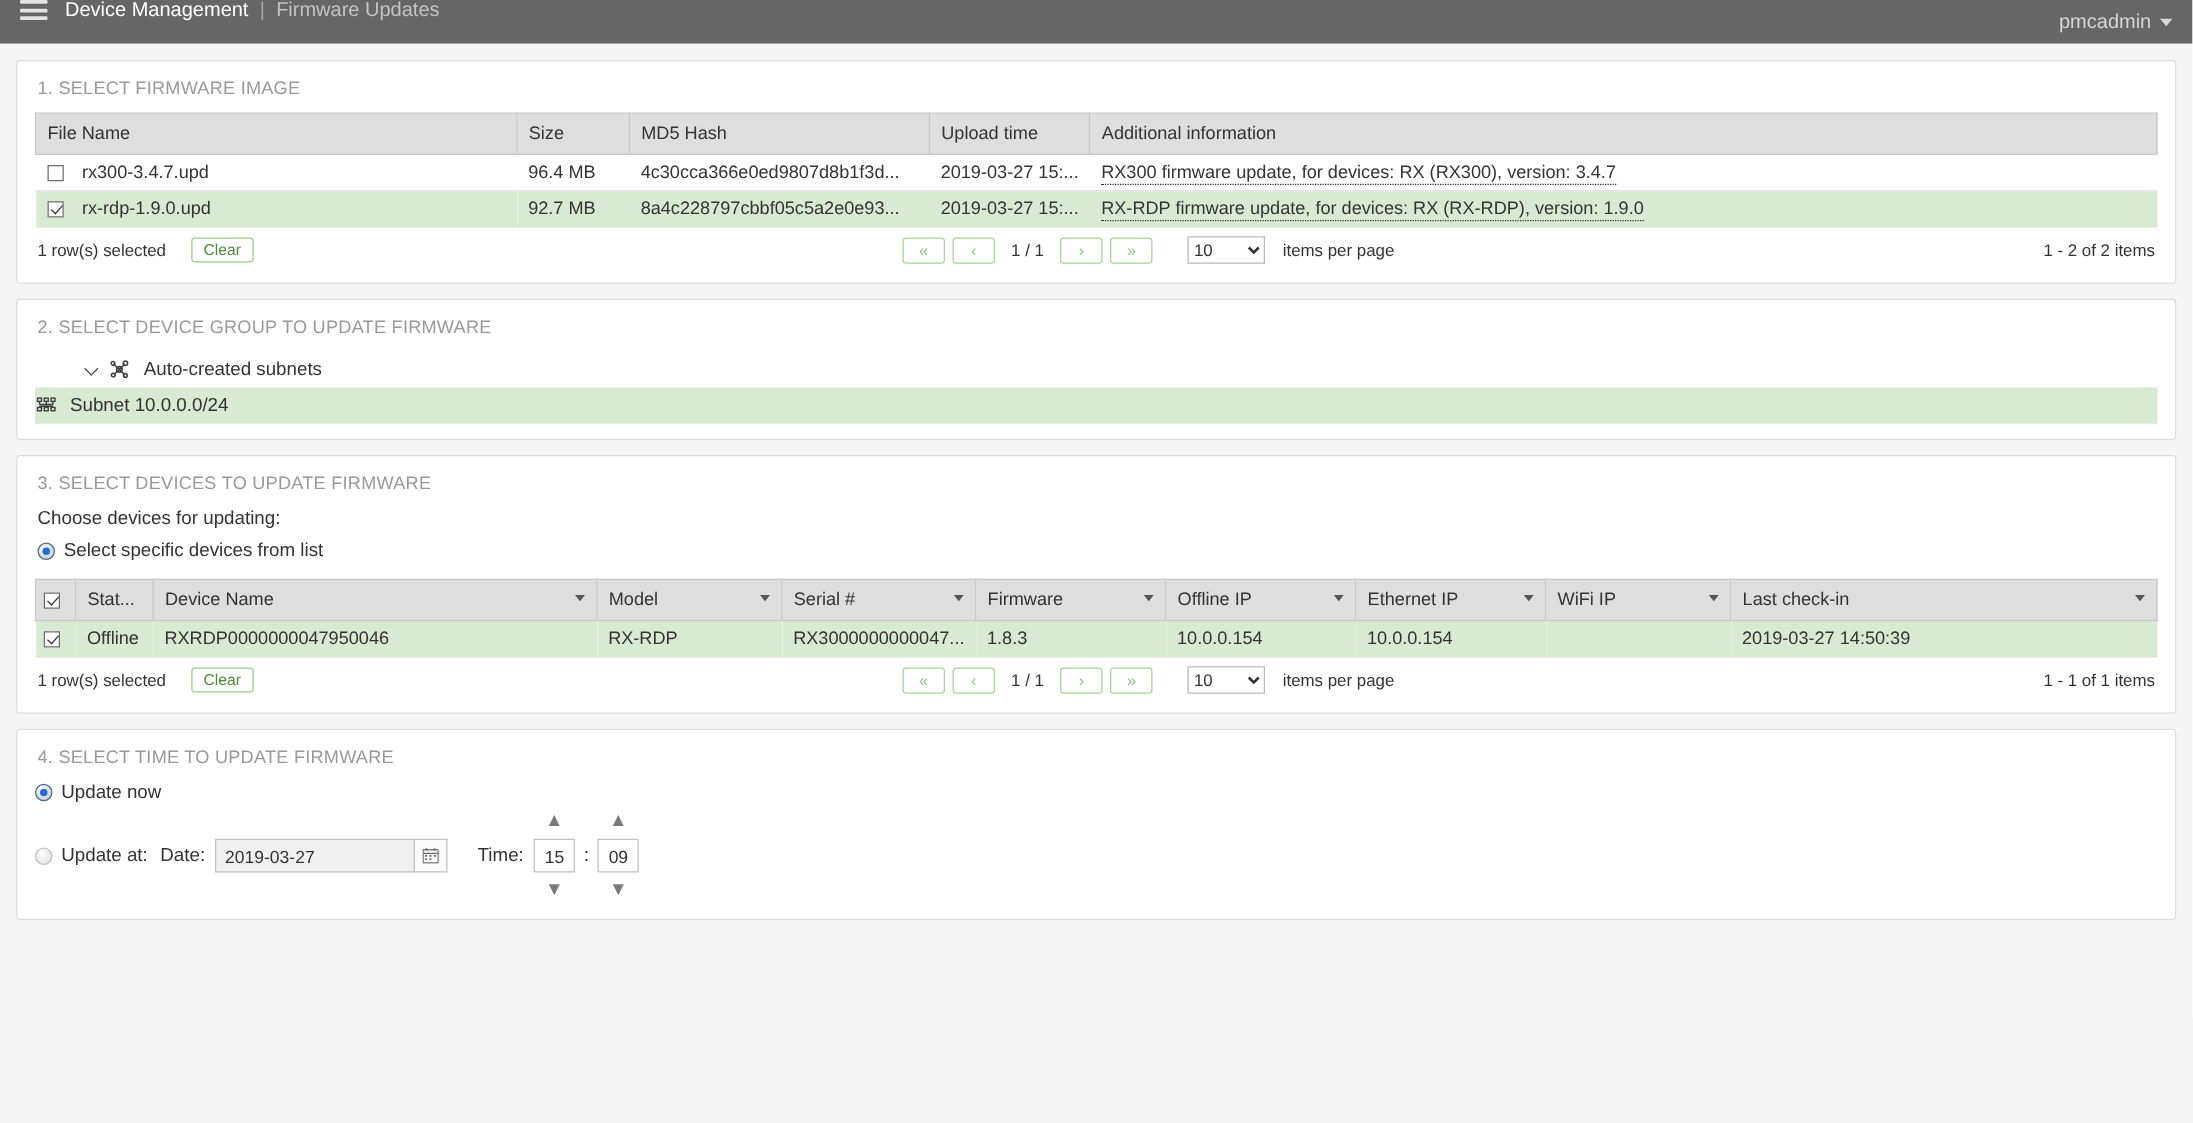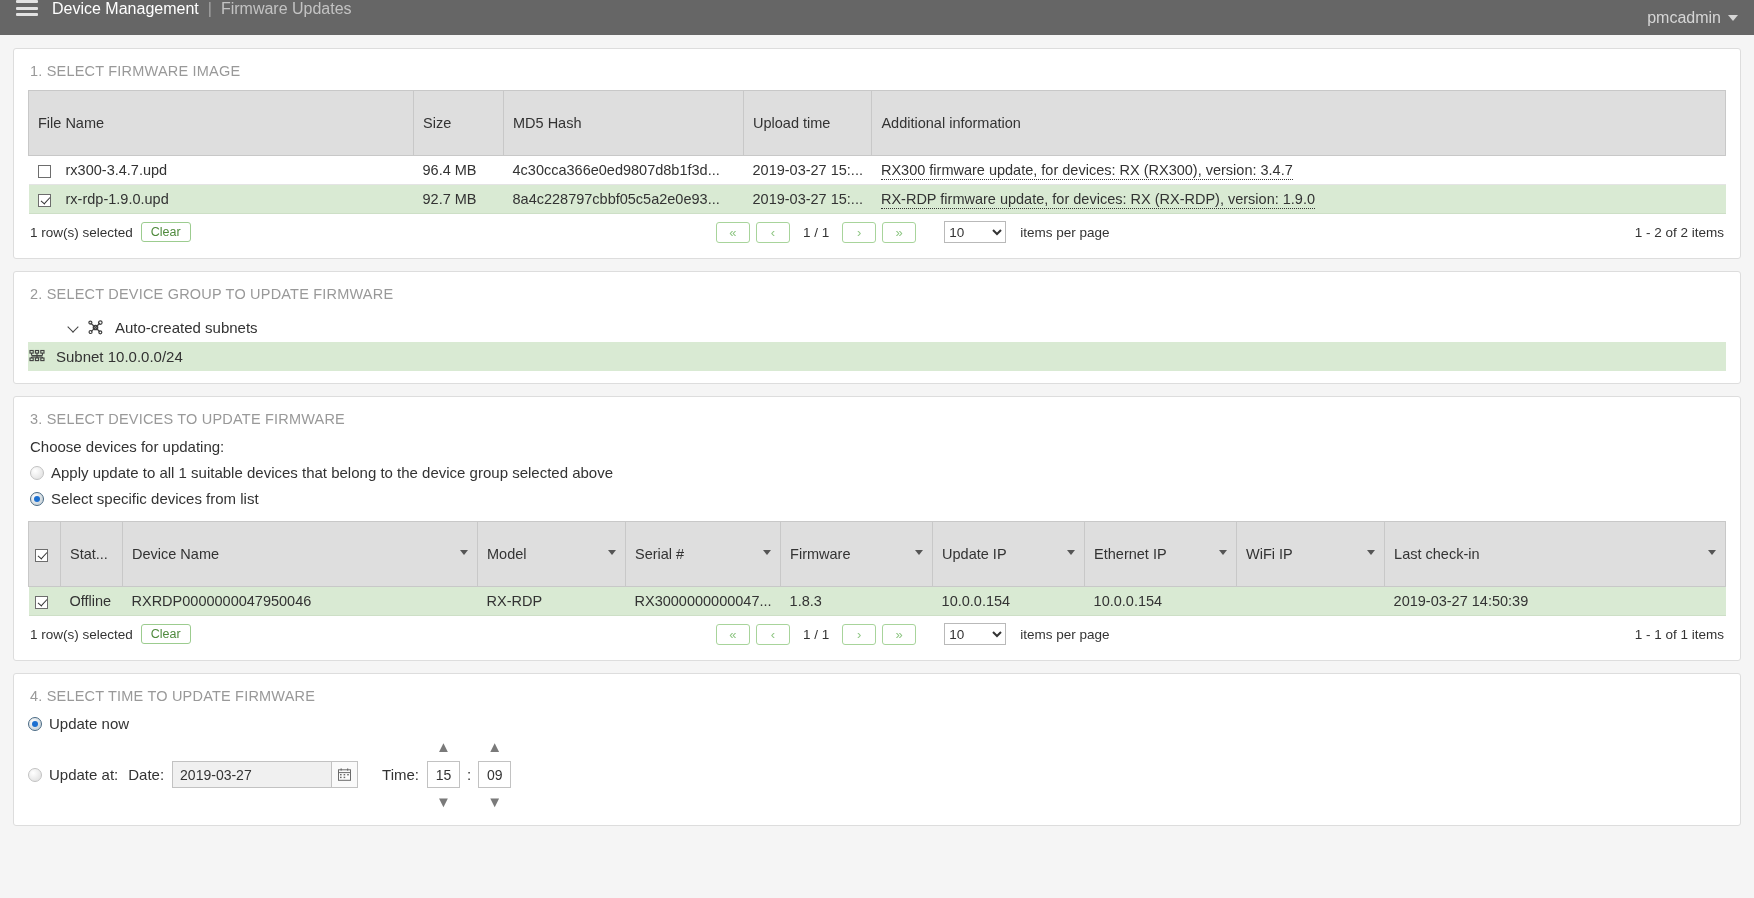--- a/index.html
+++ b/index.html
@@ -59,21 +59,21 @@
 
   
   table.grid { width: 100%; border-collapse: collapse; font-size: 14.5px; }
   table.grid thead th {
     background: #dedede;
     border: 1px solid #c8c8c8;
     border-left: none;
     text-align: left;
     font-weight: normal;
     color: #333333;
-    padding: 24px 9px;
+    padding: 8px 9px;
     white-space: nowrap;
   }
   table.grid thead th:first-child { border-left: 1px solid #c8c8c8; }
   table.grid tbody td {
     border-bottom: 1px solid #e4e4e4;
     padding: 6px 9px;
     white-space: nowrap;
     overflow: hidden;
     text-overflow: ellipsis;
   }
@@ -113,21 +113,21 @@
     border-right: 4px solid transparent;
     border-top: 5px solid #555555;
   }
 
   
   .pager {
     display: flex; align-items: center;
     font-size: 13.5px; color: #333333;
     padding: 7px 2px 9px 2px;
   }
-  .pager .left { display: flex; align-items: center; gap: 8px; }
+  .pager .left { display: flex; align-items: center; gap: 20px; }
   .pager .center { flex: 1; display: flex; align-items: center; justify-content: center; gap: 6px; }
   .pager .right { color: #333333; }
   .clear-btn {
     border: 1px solid #9ccc8f;
     background: #ffffff;
     color: #4f8a3d;
     border-radius: 3px;
     font-size: 12.5px;
     padding: 2px 9px;
     cursor: pointer;
@@ -397,24 +397,20 @@
       </span>
       <span>Subnet 10.0.0.0/24</span>
     </div>
   </div>
 
   <div class="panel">
     <div class="panel-title">3. SELECT DEVICES TO UPDATE FIRMWARE</div>
 
     <div style="font-size:15px;margin:0 0 4px 2px">Choose devices for updating:</div>
 
-    <div class="radio-line" style="margin-left:2px">
-      <span class="radio off"></span>
-      <span>Apply update to all 1 suitable devices that belong to the device group selected above</span>
-    </div>
     <div class="radio-line" style="margin-left:2px;margin-bottom:14px">
       <span class="radio on"></span>
       <span>Select specific devices from list</span>
     </div>
 
     <table class="grid">
       <colgroup>
         <col style="width:32px">
           <col style="width:62px">
           <col style="width:355px">
@@ -442,21 +438,21 @@
           </th>
           <th>
             <span>Serial #</span>
             <span class="hdr-caret"></span>
           </th>
           <th>
             <span>Firmware</span>
             <span class="hdr-caret"></span>
           </th>
           <th>
-            <span>Update IP</span>
+            <span>Offline IP</span>
             <span class="hdr-caret"></span>
           </th>
           <th>
             <span>Ethernet IP</span>
             <span class="hdr-caret"></span>
           </th>
           <th>
             <span>WiFi IP</span>
             <span class="hdr-caret"></span>
           </th>

